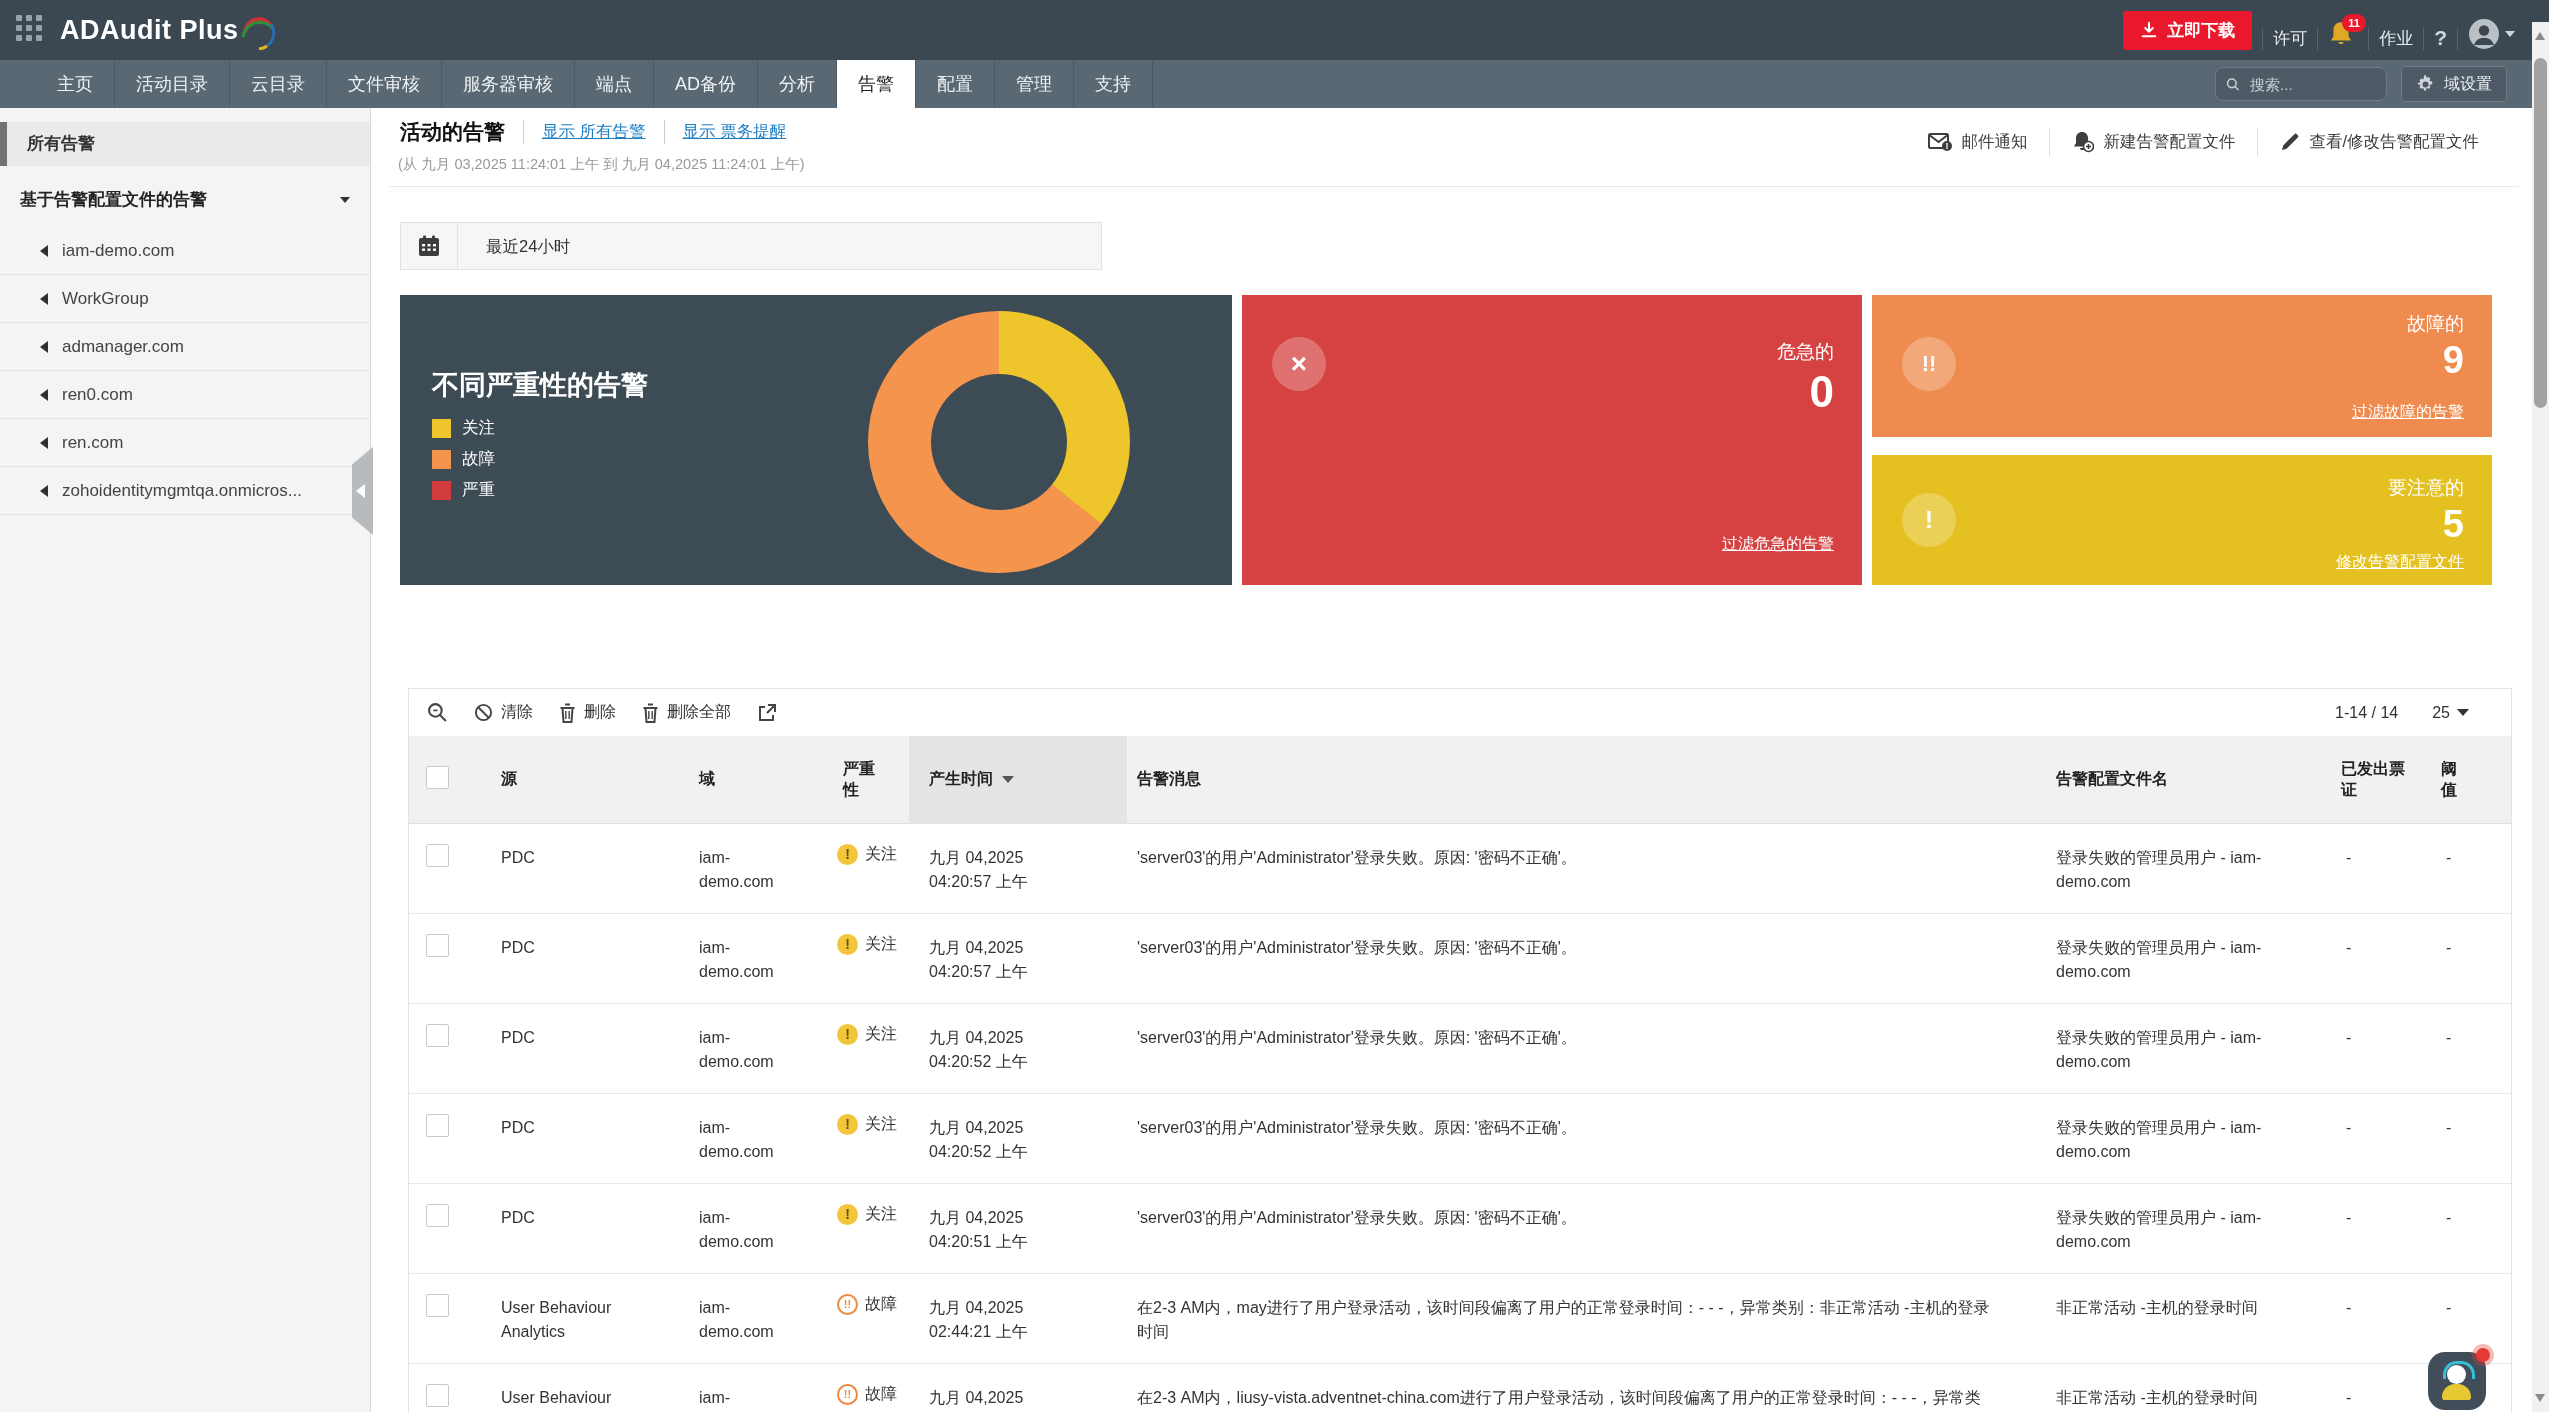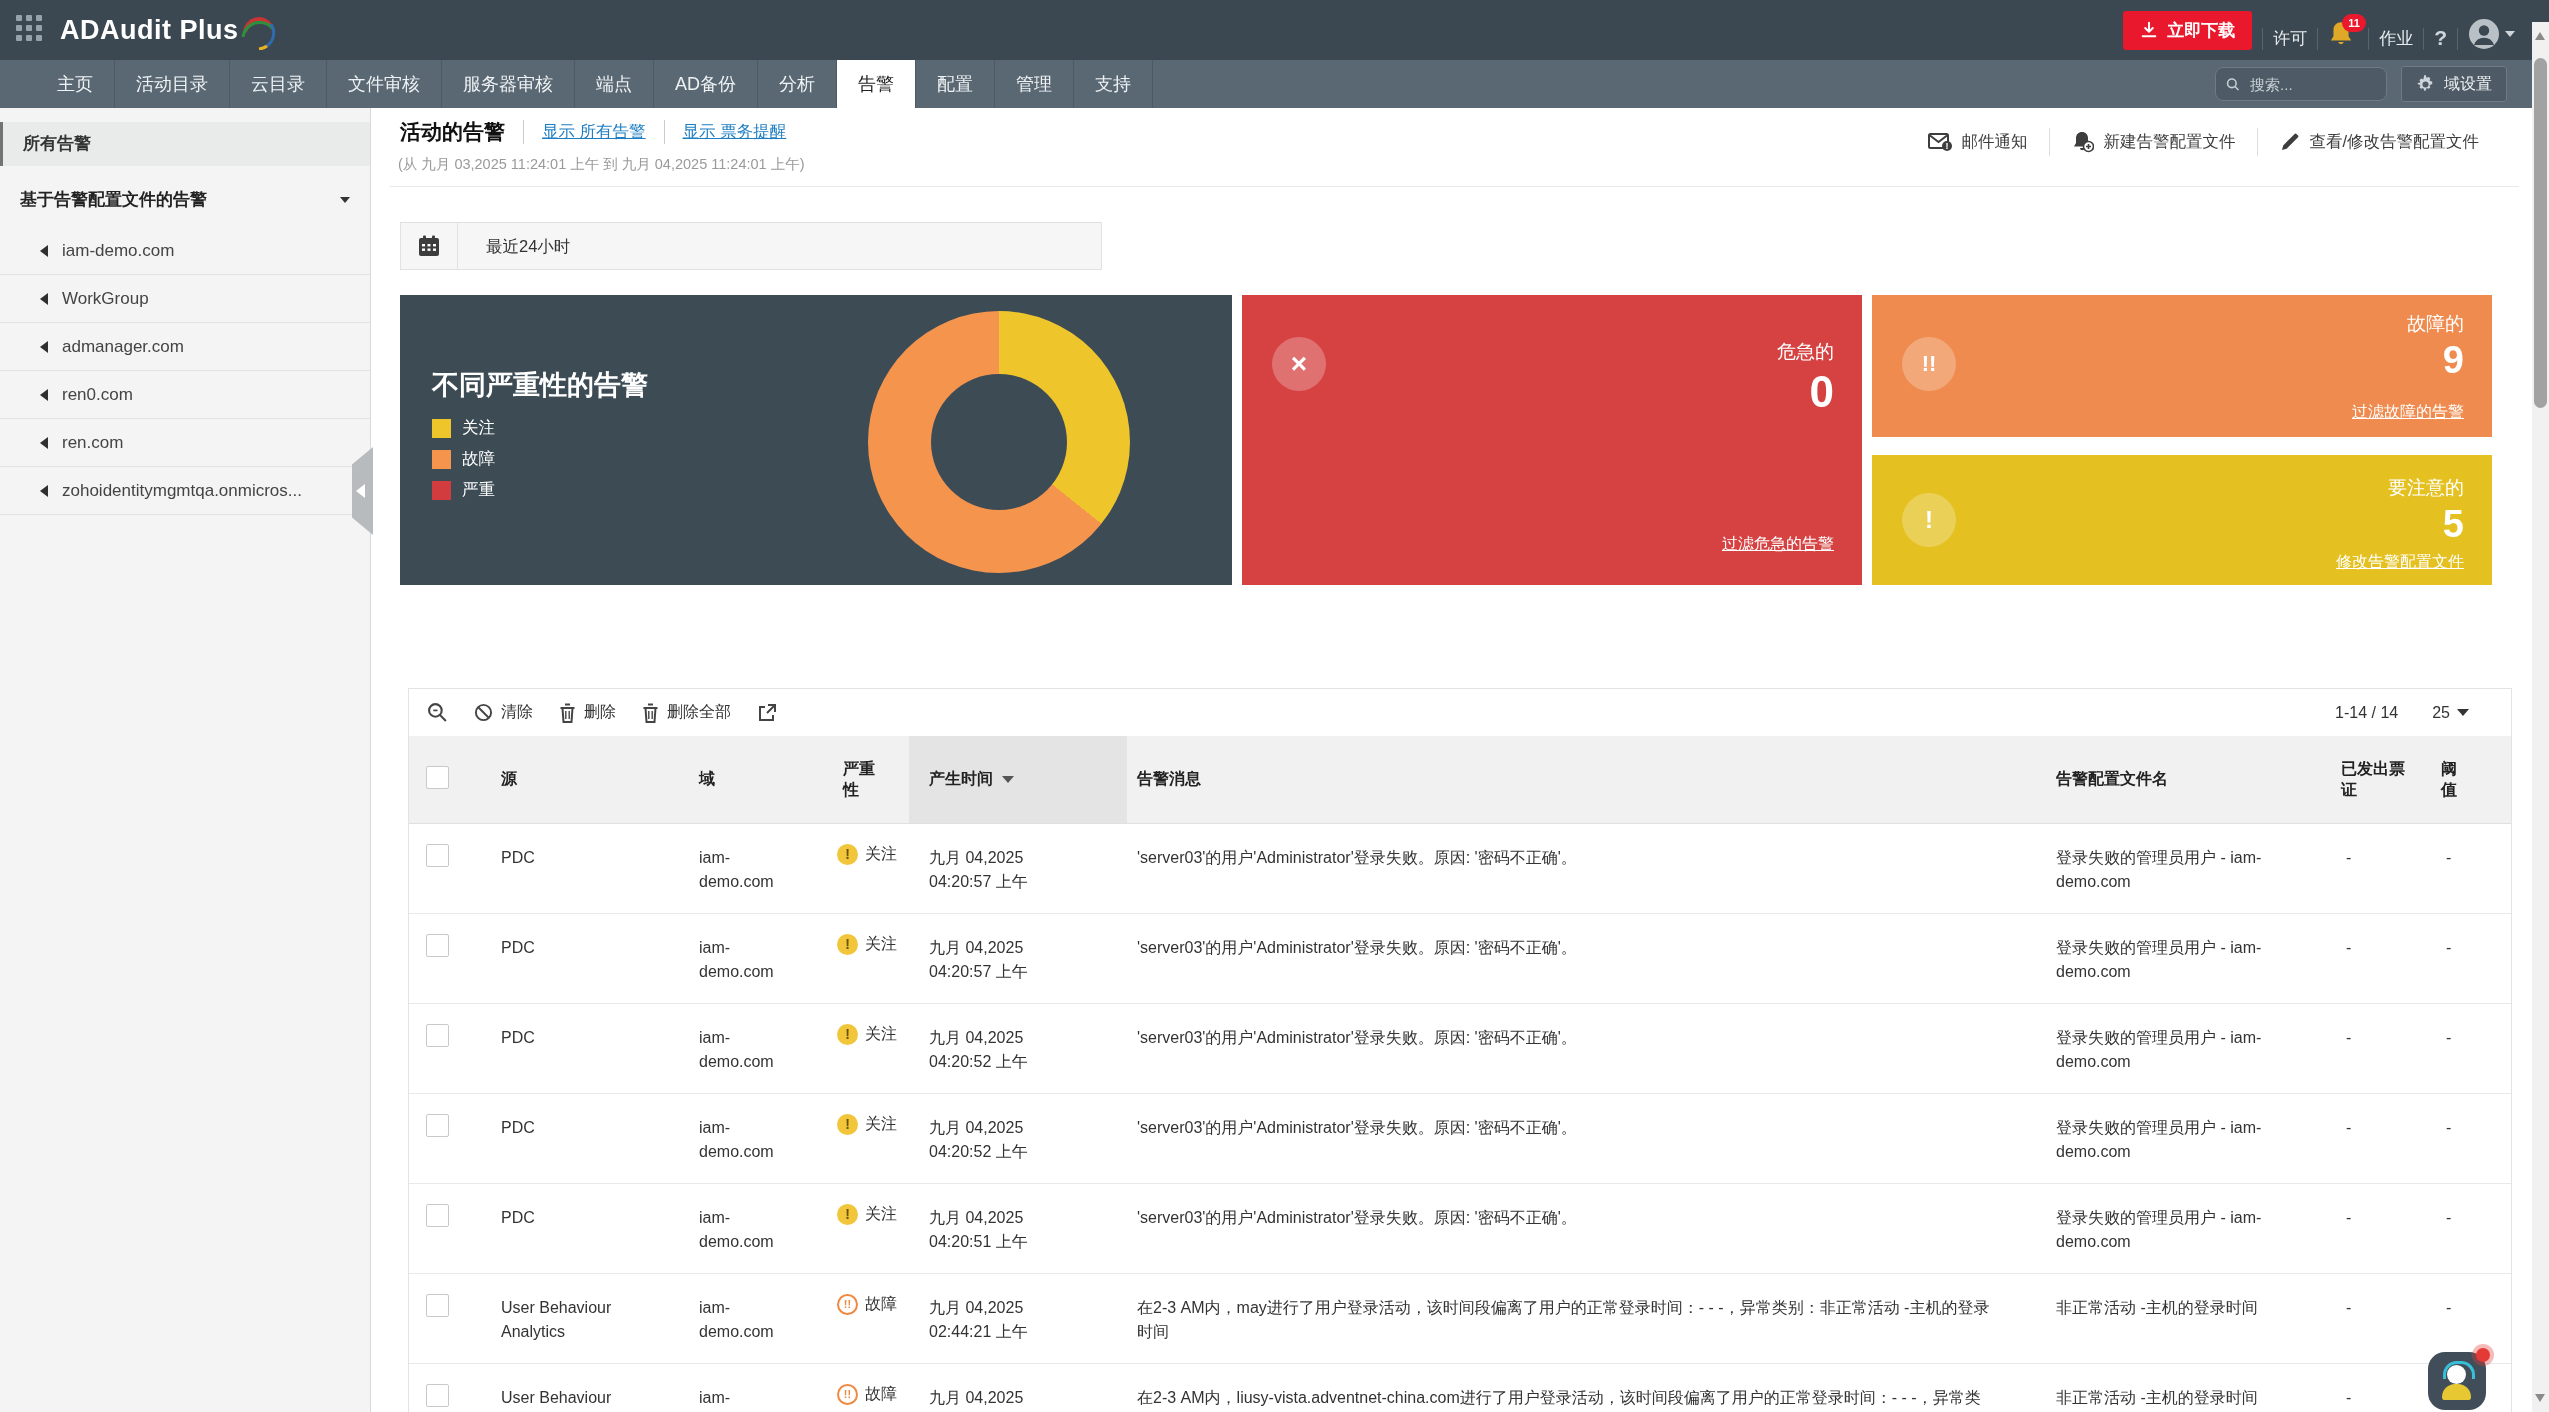--- a/index.html
+++ b/index.html
@@ -29,21 +29,21 @@
   .tab{padding:0 21px;display:flex;align-items:center;color:#eef2f4;font-size:18px;border-right:1px solid #4d5a64;cursor:pointer;white-space:nowrap;}
   .tab.active{background:#fff;color:#222;}
   .nav-right{margin-left:auto;display:flex;align-items:center;gap:14px;padding-right:42px;}
   .nav-search{display:flex;align-items:center;gap:8px;width:150px;height:32px;background:#4e5b66;border:1px solid #6e7a84;border-radius:8px;padding:0 10px;}
   .nav-search input{background:transparent;border:none;outline:none;color:#e6ebee;font-size:15px;width:100%;font-family:inherit;}
   .nav-search input::placeholder{color:#c7cfd5;}
   .domain-set{display:flex;align-items:center;gap:9px;height:34px;background:#4e5b66;border:1px solid #6e7a84;border-radius:3px;padding:0 14px;color:#eef1f3;font-size:16px;cursor:pointer;}
 
   
   .sidebar{position:absolute;left:0;top:108px;width:370px;height:1304px;background:#f4f4f4;border-right:1px solid #d9d9d9;}
-  .all-alerts{margin-top:14px;height:44px;line-height:44px;background:#e9eaea;border-left:3px solid #737373;padding-left:20px;font-size:17px;font-weight:bold;color:#333;cursor:pointer;}
+  .all-alerts{margin-top:14px;height:44px;line-height:44px;background:#e9eaea;border-left:7px solid #737373;padding-left:20px;font-size:17px;font-weight:bold;color:#333;cursor:pointer;}
   .profile-head{padding:22px 20px 10px 20px;font-size:17px;font-weight:bold;color:#222;display:flex;align-items:center;cursor:pointer;}
   .profile-head .caret-down{margin-left:auto;border-top-color:#333;}
   .dom-list{list-style:none;margin:6px 0 0 0;padding:0;}
   .dom-item{position:relative;height:47px;line-height:47px;padding-left:62px;font-size:17px;color:#444;border-bottom:1px solid #e3e3e3;cursor:pointer;white-space:nowrap;overflow:hidden;}
   .dom-item .tri{position:absolute;left:40px;top:18px;width:0;height:0;border-top:6px solid transparent;border-bottom:6px solid transparent;border-right:8px solid #2f2f2f;}
   .collapse-handle{position:absolute;left:352px;top:447px;width:21px;height:88px;background:#b7bbbe;clip-path:polygon(100% 0,100% 100%,0 80%,0 20%);cursor:pointer;z-index:5;}
   .collapse-handle .tri{position:absolute;left:4px;top:37px;width:0;height:0;border-top:7px solid transparent;border-bottom:7px solid transparent;border-right:9px solid #fff;}
 
   
   .page-head{position:absolute;left:400px;top:118px;display:flex;align-items:center;gap:18px;}

